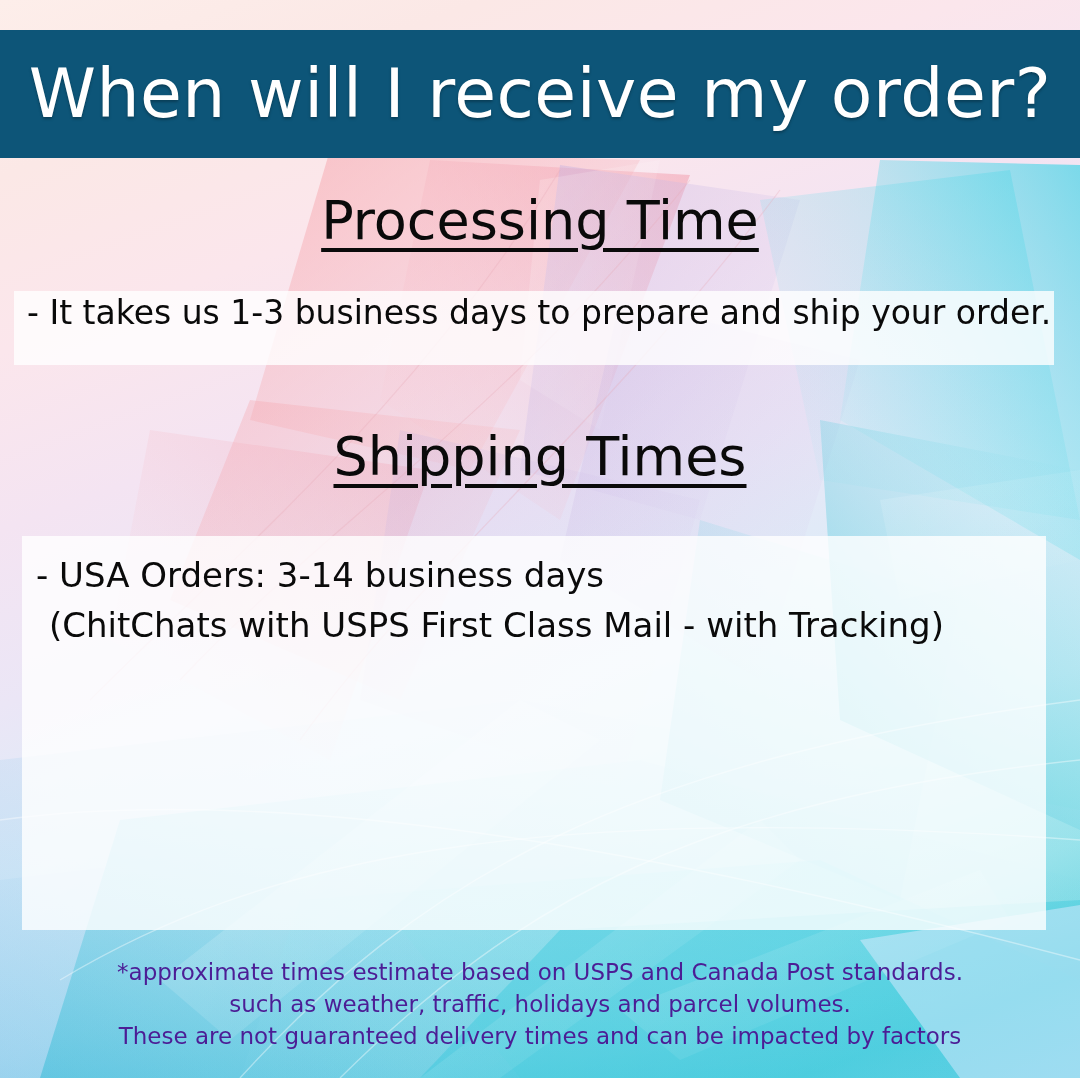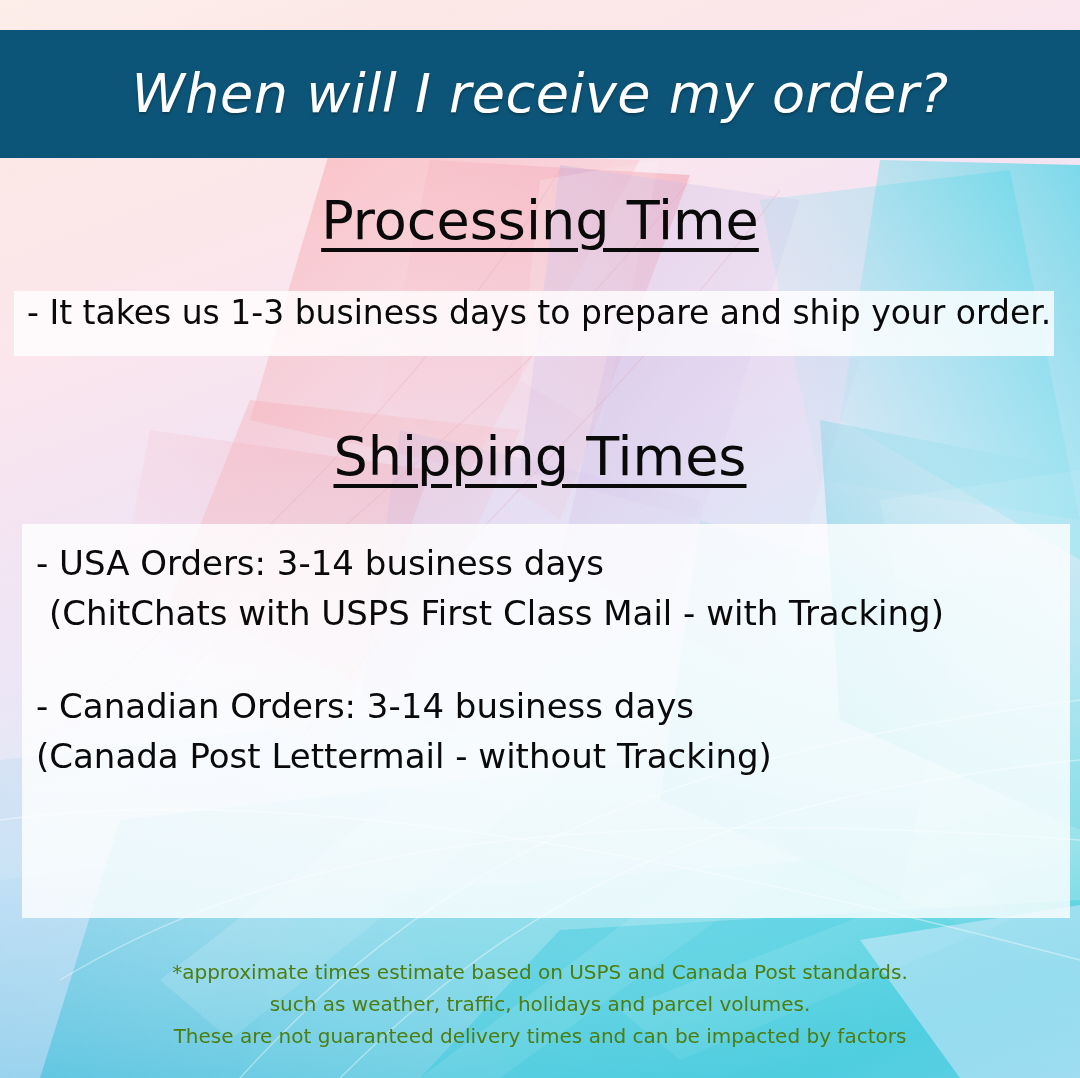--- a/index.html
+++ b/index.html
@@ -49,27 +49,26 @@
     top: 30px;
     width: 1080px;
     height: 128px;
     background: #0d5578;
     display: flex;
     align-items: center;
     justify-content: center;
   }
   .banner-title {
     color: #ffffff;
-    font-size: 54px;
+    font-size: 68px;
     font-weight: 400;
     letter-spacing: 0.5px;
     line-height: 1;
     white-space: nowrap;
     text-shadow: 0 2px 3px rgba(0,0,0,0.28);
-    font-style: italic;
   }
 
   
   .section-heading {
     position: absolute;
     color: #0a0a0a;
     font-size: 54px;
     font-weight: 400;
     line-height: 1;
     white-space: nowrap;
@@ -83,28 +82,27 @@
   
   .panel {
     position: absolute;
     background: rgba(255,255,255,0.80);
   }
 
   #panel-processing {
     left: 14px;
     top: 291px;
     width: 1040px;
-    height: 65px;
+    height: 74px;
   }
   #panel-shipping {
     left: 22px;
-    top: 524px;
+    top: 536px;
     width: 1024px;
     height: 394px;
-    padding-left: 24px;
   }
 
   .body-line {
     color: #0a0a0a;
     font-size: 33px;
     font-weight: 400;
     line-height: 44px;
     white-space: nowrap;
   }
 
@@ -125,22 +123,22 @@
   #ship-ca    { top: 157px; }
   #ship-world { top: 300px; }
 
   
   .footnote {
     position: absolute;
     left: 0;
     right: 0;
     top: 956px;
     text-align: center;
-    color: #4d7c0f;
-    font-size: 20px;
+    color: #4c1d95;
+    font-size: 23px;
     line-height: 32px;
     font-weight: 400;
   }
   .footnote div { white-space: nowrap; }
 </style>
 </head>
 <body>
 
 <div id="poster">
 
@@ -233,24 +231,20 @@
 
   <div class="section-heading" id="heading-shipping">Shipping Times</div>
 
   <div class="panel" id="panel-shipping">
 
     <div class="ship-group" id="ship-usa">
       <div class="body-line">- USA Orders:  3-14 business days</div>
       <div class="body-line ship-line-indent">(ChitChats with USPS First Class Mail - with Tracking)</div>
     </div>
 
-    <div class="ship-group" id="ship-ca">
-      <div class="body-line">- Canadian Orders:  3-14 business days</div>
-      <div class="body-line">(Canada Post Lettermail - without Tracking)</div>
-    </div>
 
 
   </div>
 
   <div class="footnote">
     <div>*approximate times estimate based on USPS and Canada Post standards.</div>
     <div>such as weather, traffic, holidays and parcel volumes.</div>
     <div>These are not guaranteed delivery times and can be impacted by factors</div>
   </div>
 

